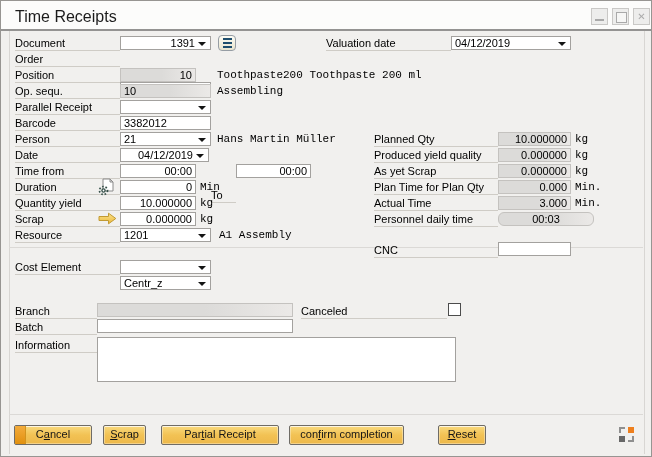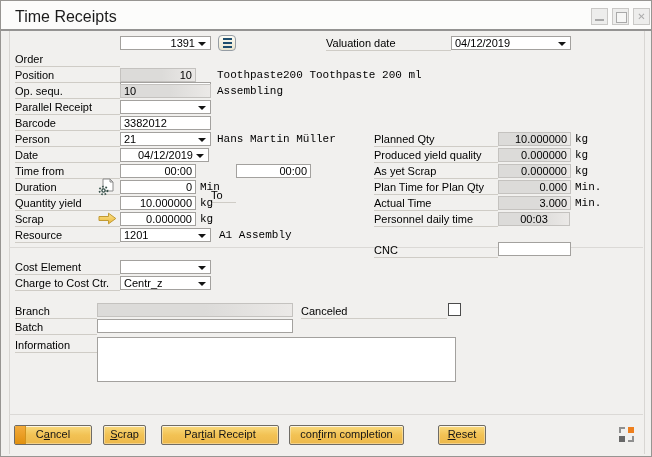--- a/index.html
+++ b/index.html
@@ -75,20 +75,21 @@
     <div class="winbtn" style="left:632px;">
         <span class="g-close">✕</span>
       </div>
   </div>
   <div class="titlesep"></div>
   <div class="vline" style="left:8px;"></div>
   <div class="vline" style="left:643px;"></div>
   <div class="hline" style="top:246px;"></div>
   <div class="hline" style="top:413px;"></div>
 
+  <div class="lbl" style="left:14px;top:36px;width:105px;">Document</div>
   <div class="fld ddl num" style="left:119px;top:35px;width:91px;"><span>1391</span><i class="arr"></i></div>
   <div class="icon-list" style="left:217px;top:34px;">
       <i></i>
       <i></i>
       <i></i>
     </div>
 
   <div class="lbl" style="left:14px;top:52px;width:105px;">Order</div>
   <div class="fld ddl" style="left:119px;top:51px;width:91px;margin-top:30px;"><span>WH000483</span><i class="arr"></i></div>
 
@@ -146,21 +147,20 @@
   <div class="fld num" style="left:119px;top:211px;width:76px;"><span>0.000000</span></div>
   <div class="txt" style="left:199px;top:211px;">kg</div>
 
   <div class="lbl" style="left:14px;top:228px;width:105px;">Resource</div>
   <div class="fld ddl" style="left:119px;top:227px;width:91px;"><span>1201</span><i class="arr"></i></div>
   <div class="txt" style="left:218px;top:227px;">A1 Assembly</div>
 
   <div class="lbl" style="left:14px;top:260px;width:105px;">Cost Element</div>
   <div class="fld ddl" style="left:119px;top:259px;width:91px;"><span></span><i class="arr"></i></div>
 
-  <div class="lbl" style="left:14px;top:276px;width:105px;">Charge to Cost Ctr.</div>
   <div class="fld ddl" style="left:119px;top:275px;width:91px;"><span>Centr_z</span><i class="arr"></i></div>
 
   <div class="lbl" style="left:325px;top:36px;width:125px;">Valuation date</div>
   <div class="fld ddl" style="left:450px;top:35px;width:120px;"><span>04/12/2019</span><i class="arr"></i></div>
 
   <div class="lbl" style="left:373px;top:132px;width:124px;">Planned Qty</div>
   <div class="fld dis num" style="left:497px;top:131px;width:73px;"><span>10.000000</span></div>
   <div class="txt" style="left:574px;top:131px;">kg</div>
 
   <div class="lbl" style="left:373px;top:148px;width:124px;">Produced yield quality</div>
@@ -173,21 +173,21 @@
 
   <div class="lbl" style="left:373px;top:180px;width:124px;">Plan Time for Plan Qty</div>
   <div class="fld dis num" style="left:497px;top:179px;width:73px;"><span>0.000</span></div>
   <div class="txt" style="left:574px;top:179px;">Min.</div>
 
   <div class="lbl" style="left:373px;top:196px;width:124px;">Actual Time</div>
   <div class="fld dis num" style="left:497px;top:195px;width:73px;"><span>3.000</span></div>
   <div class="txt" style="left:574px;top:195px;">Min.</div>
 
   <div class="lbl" style="left:373px;top:212px;width:124px;">Personnel daily time</div>
-  <div class="fld dis ctr" style="left:497px;top:211px;width:72px;"><span>00:03</span></div>
+  <div class="fld dis ctr" style="left:497px;top:211px;width:96px;border-radius:6px;"><span>00:03</span></div>
 
   <div class="lbl" style="left:373px;top:243px;width:124px;">CNC</div>
   <div class="fld" style="left:497px;top:241px;width:73px;"><span></span></div>
 
   <div class="lbl" style="left:14px;top:304px;width:82px;">Branch</div>
   <div class="fld dis" style="left:96px;top:302px;width:196px;"><span></span></div>
 
   <div class="lbl" style="left:300px;top:304px;width:146px;">Canceled</div>
   <div class="chk" style="left:447px;top:302px;"></div>
 

